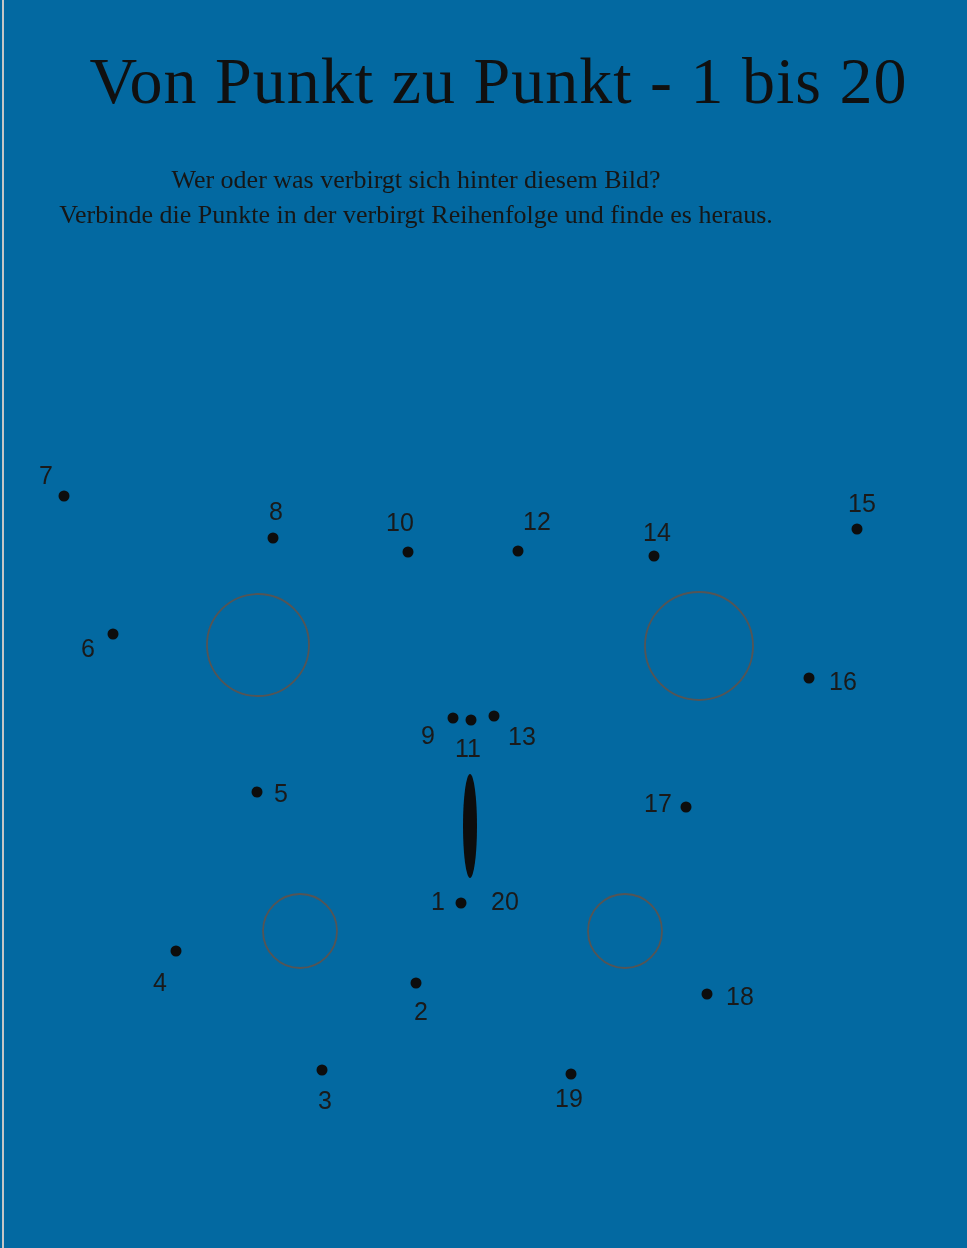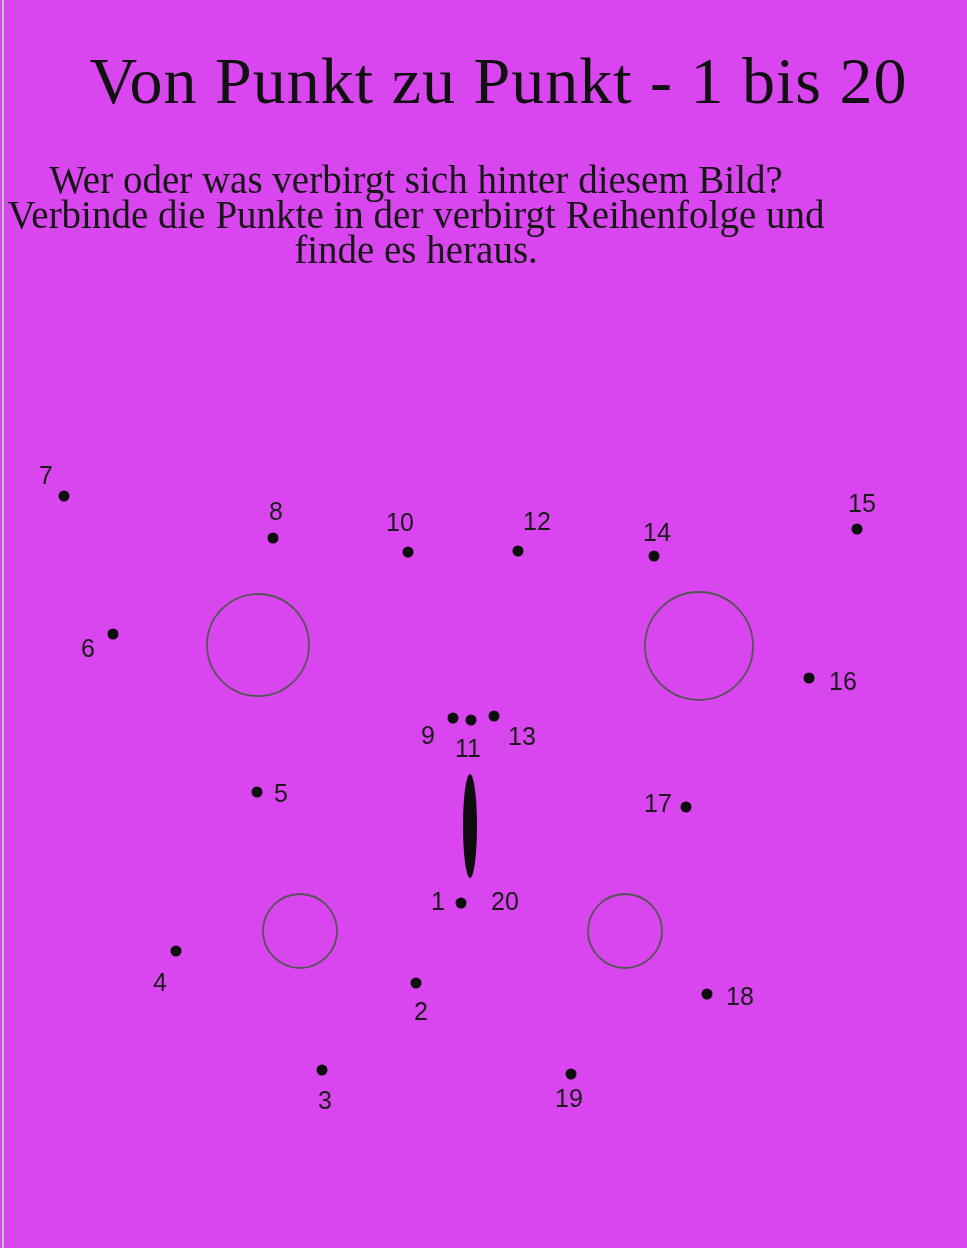--- a/index.html
+++ b/index.html
@@ -4,21 +4,21 @@
 <style>
   html, body {
     margin: 0;
     padding: 0;
     background: #ffffff;
   }
   .sheet {
     position: relative;
     width: 967px;
     height: 1248px;
-    background: #d946ef;
+    background: #0369a1;
     overflow: hidden;
     font-family: "Liberation Serif", serif;
     color: #141414;
   }
   .page-edge {
     position: absolute;
     left: 2px;
     top: 0;
     width: 2px;
     height: 1248px;
@@ -37,21 +37,21 @@
     line-height: 1;
     color: #101010;
   }
   .subtitle {
     position: absolute;
     top: 162px;
     left: 0;
     width: 832px;
     margin: 0;
     text-align: center;
-    font-size: 39px;
+    font-size: 26px;
     line-height: 35px;
     color: #161616;
   }
   .puzzle-svg {
     position: absolute;
     left: 0;
     top: 0;
   }
   .dot-label {
     font-family: "Liberation Sans", sans-serif;

